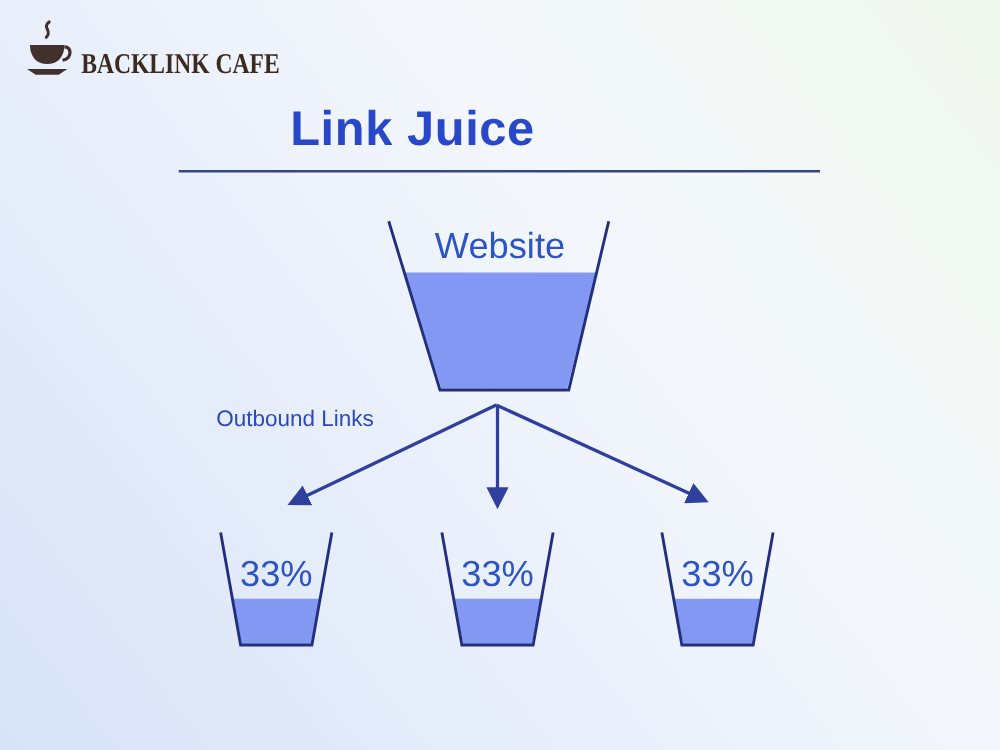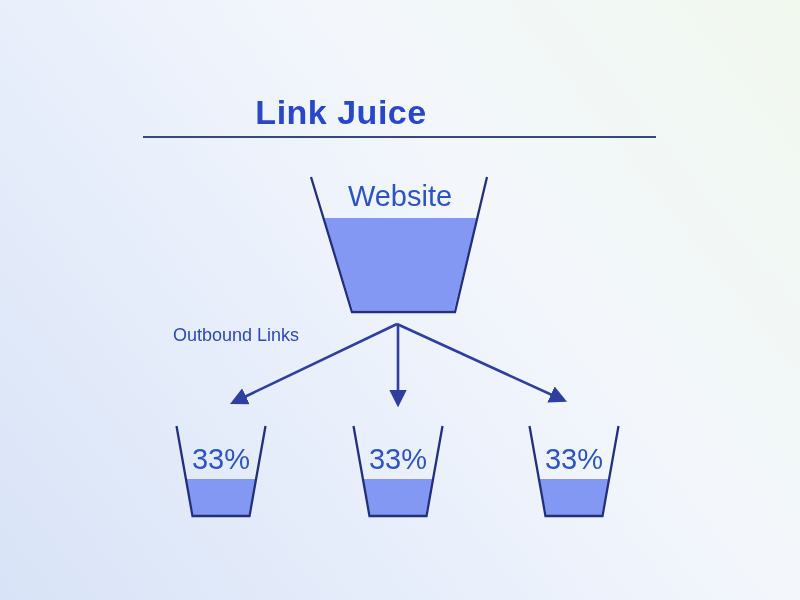--- a/index.html
+++ b/index.html
@@ -28,23 +28,23 @@
     color: #3a2b1e;
     letter-spacing: 0px;
     transform: scaleX(0.82);
     transform-origin: left bottom;
     margin-bottom: 4px;
     white-space: nowrap;
   }
   
   .title {
     position: absolute; left: 0; top: 82px; width: 660px;
-    margin: 11px;
+    margin: 0;
     text-align: center;
-    font-size: 34px;
+    font-size: 39px;
     font-weight: 700;
     color: #2947c9;
     letter-spacing: 0.5px;
   }
   .title-rule {
     position: absolute; left: 143px; top: 136px;
     width: 513px; height: 2px;
     background: #33497f;
   }
   
@@ -56,20 +56,29 @@
     font-family: "Liberation Sans", sans-serif;
   }
   .cup-label { font-size: 29px; fill: #2d54c4; }
   .outbound-label { font-size: 18px; font-weight: 500; fill: #2c49b8; }
 </style>
 </head>
 <body>
 
 <div class="stage">
 
+  <div class="logo">
+    <svg width="46" height="58" viewBox="0 0 60 62">
+      <path d="M33,3 C25,9 37,12 30,19" fill="none" stroke="#41302b" stroke-width="3.2" stroke-linecap="round"></path>
+      <path d="M13,27 H49 C49,39 42,47 31,47 C20,47 13,39 13,27 Z" fill="#41302b"></path>
+      <path d="M49,29 C57,29 57,41 47,43" fill="none" stroke="#41302b" stroke-width="3.4"></path>
+      <path d="M10,52 H52 L43,58 H19 Z" fill="#41302b"></path>
+    </svg>
+    <span class="brand-name">BACKLINK CAFE</span>
+  </div>
 
   <h1 class="title">Link Juice</h1>
   <div class="title-rule"></div>
 
   <svg class="diagram" viewBox="0 0 800 600">
     <defs>
       <marker id="ah" viewBox="0 0 10 10" refX="7.5" refY="5" markerWidth="6.8" markerHeight="6.8" orient="auto-start-reverse">
         <path d="M0,0 L10,5 L0,10 z" fill="#2e3f9e"></path>
       </marker>
     </defs>

